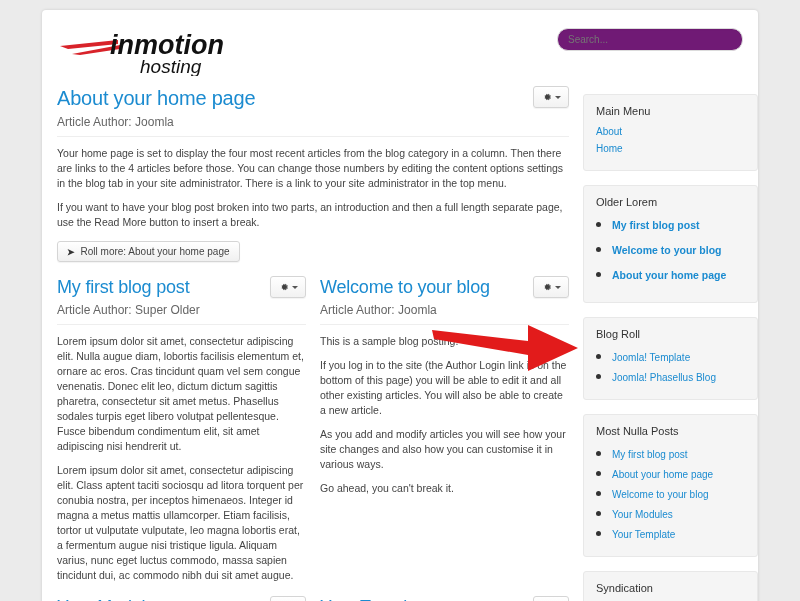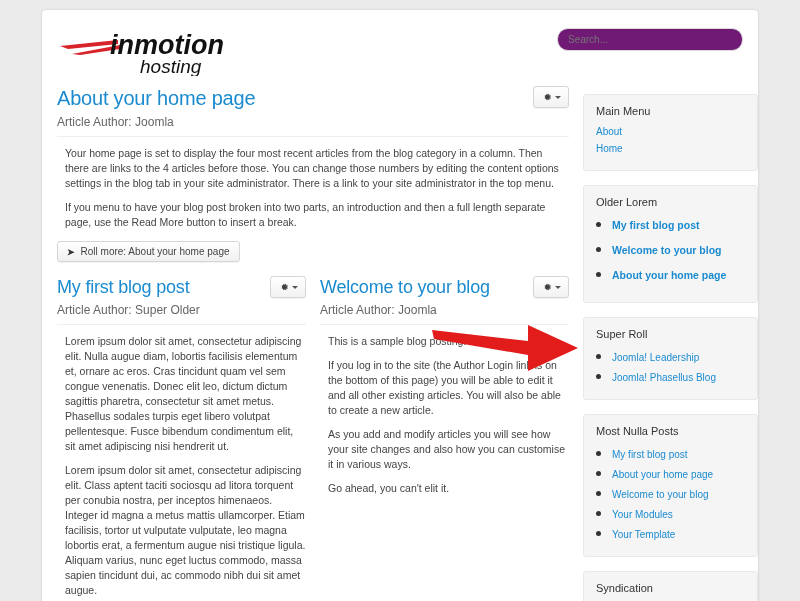--- a/index.html
+++ b/index.html
@@ -87,21 +87,21 @@
   }
   .art-sep {
     border: 0;
     border-top: 1px solid #eeeeee;
     margin: 7px 0 9px 0;
   }
   .art-body p {
     font-size: 10.5px;
     line-height: 15px;
     color: #444;
-    margin: 0 0 9px 8px;
+    margin: 0 0 9px 0;
   }
   .gear-btn {
     flex: 0 0 auto;
     width: 34px;
     height: 20px;
     border: 1px solid #d5d5d5;
     border-radius: 3px;
     background: linear-gradient(#ffffff, #f2f2f2);
     display: flex;
     align-items: center;
@@ -215,21 +215,21 @@
               <path fill="#333" d="M8 5.2a2.8 2.8 0 100 5.6 2.8 2.8 0 000-5.6zm0 4.1a1.3 1.3 0 110-2.6 1.3 1.3 0 010 2.6z"></path>
               <path fill="#333" d="M14.3 9.1l-1.2-.4a5.2 5.2 0 000-1.4l1.2-.4-.6-1.6-1.2.4a5.2 5.2 0 00-1-1l.4-1.2-1.6-.6-.4 1.2a5.2 5.2 0 00-1.4 0L8.1 2.9l-1.6.6.4 1.2a5.2 5.2 0 00-1 1l-1.2-.4-.6 1.6 1.2.4a5.2 5.2 0 000 1.4l-1.2.4.6 1.6 1.2-.4a5.2 5.2 0 001 1l-.4 1.2 1.6.6.4-1.2a5.2 5.2 0 001.4 0l.4 1.2 1.6-.6-.4-1.2a5.2 5.2 0 001-1l1.2.4.6-1.6z" opacity="0.85"></path>
             </svg>
             <span class="caret"></span>
           </div>
         </div>
         <p class="art-author">Article Author: Joomla</p>
         <hr class="art-sep">
         <div class="art-body">
           <p>Your home page is set to display the four most recent articles from the blog category in a column. Then there are links to the 4 articles before those. You can change those numbers by editing the content options settings in the blog tab in your site administrator. There is a link to your site administrator in the top menu.</p>
-          <p>If you menu to have your blog post broken into two parts, an introduction and then a full length separate page, use the Read More button to insert a break.</p>
+          <p>If you want to have your blog post broken into two parts, an introduction and then a full length separate page, use the Read More button to insert a break.</p>
         </div>
         <div class="readmore">
           <span class="chev">➤</span>
           <span>Roll more: About your home page</span>
         </div>
       </div>
 
       <div class="blog-grid">
 
         <div class="blog-col article">
@@ -261,21 +261,21 @@
               </svg>
               <span class="caret"></span>
             </div>
           </div>
           <p class="art-author">Article Author: Joomla</p>
           <hr class="art-sep">
           <div class="art-body">
             <p>This is a sample blog posting.</p>
             <p>If you log in to the site (the Author Login link is on the bottom of this page) you will be able to edit it and all other existing articles. You will also be able to create a new article.</p>
             <p>As you add and modify articles you will see how your site changes and also how you can customise it in various ways.</p>
-            <p>Go ahead, you can't elit it.</p>
+            <p>Go ahead, you can't break it.</p>
           </div>
         </div>
       </div>
 
       <div class="blog-grid">
 
         <div class="blog-col article">
           <div class="article-head">
             <h2 class="art-title">Your Modules</h2>
             <div class="gear-btn">
@@ -329,24 +329,24 @@
           <li>
             <a href="#">Welcome to your blog</a>
           </li>
           <li>
             <a href="#">About your home page</a>
           </li>
         </ul>
       </div>
 
       <div class="module">
-        <h3 class="module-title">Super Roll</h3>
+        <h3 class="module-title">Blog Roll</h3>
         <ul class="bulleted">
           <li>
-            <a href="#">Joomla! Leadership</a>
+            <a href="#">Joomla! Template</a>
           </li>
           <li>
             <a href="#">Joomla! Phasellus Blog</a>
           </li>
         </ul>
       </div>
 
       <div class="module">
         <h3 class="module-title">Most Nulla Posts</h3>
         <ul class="bulleted">

